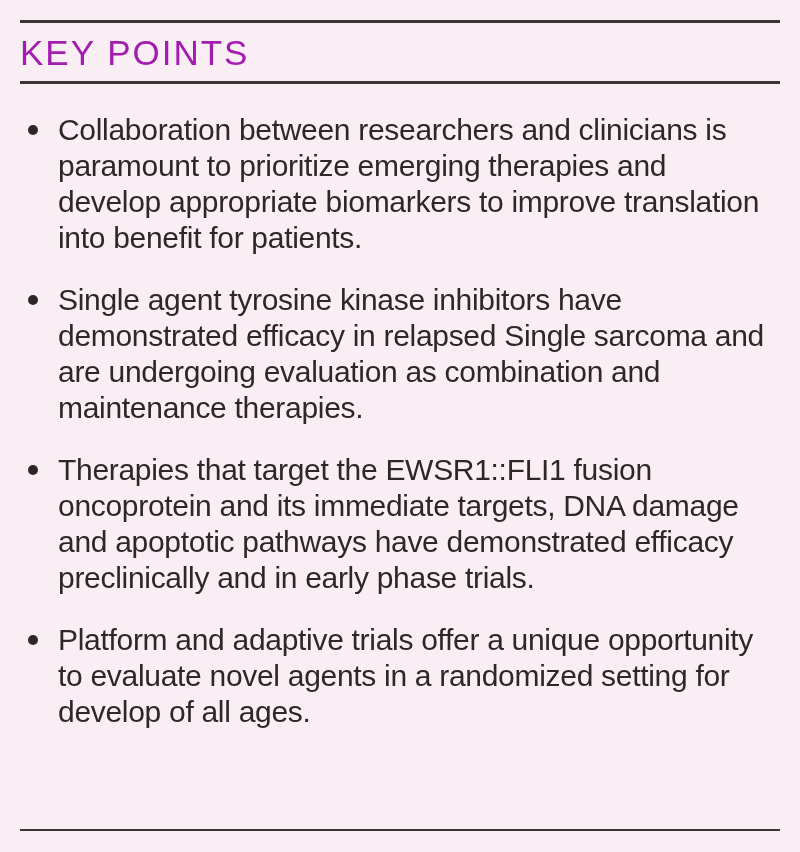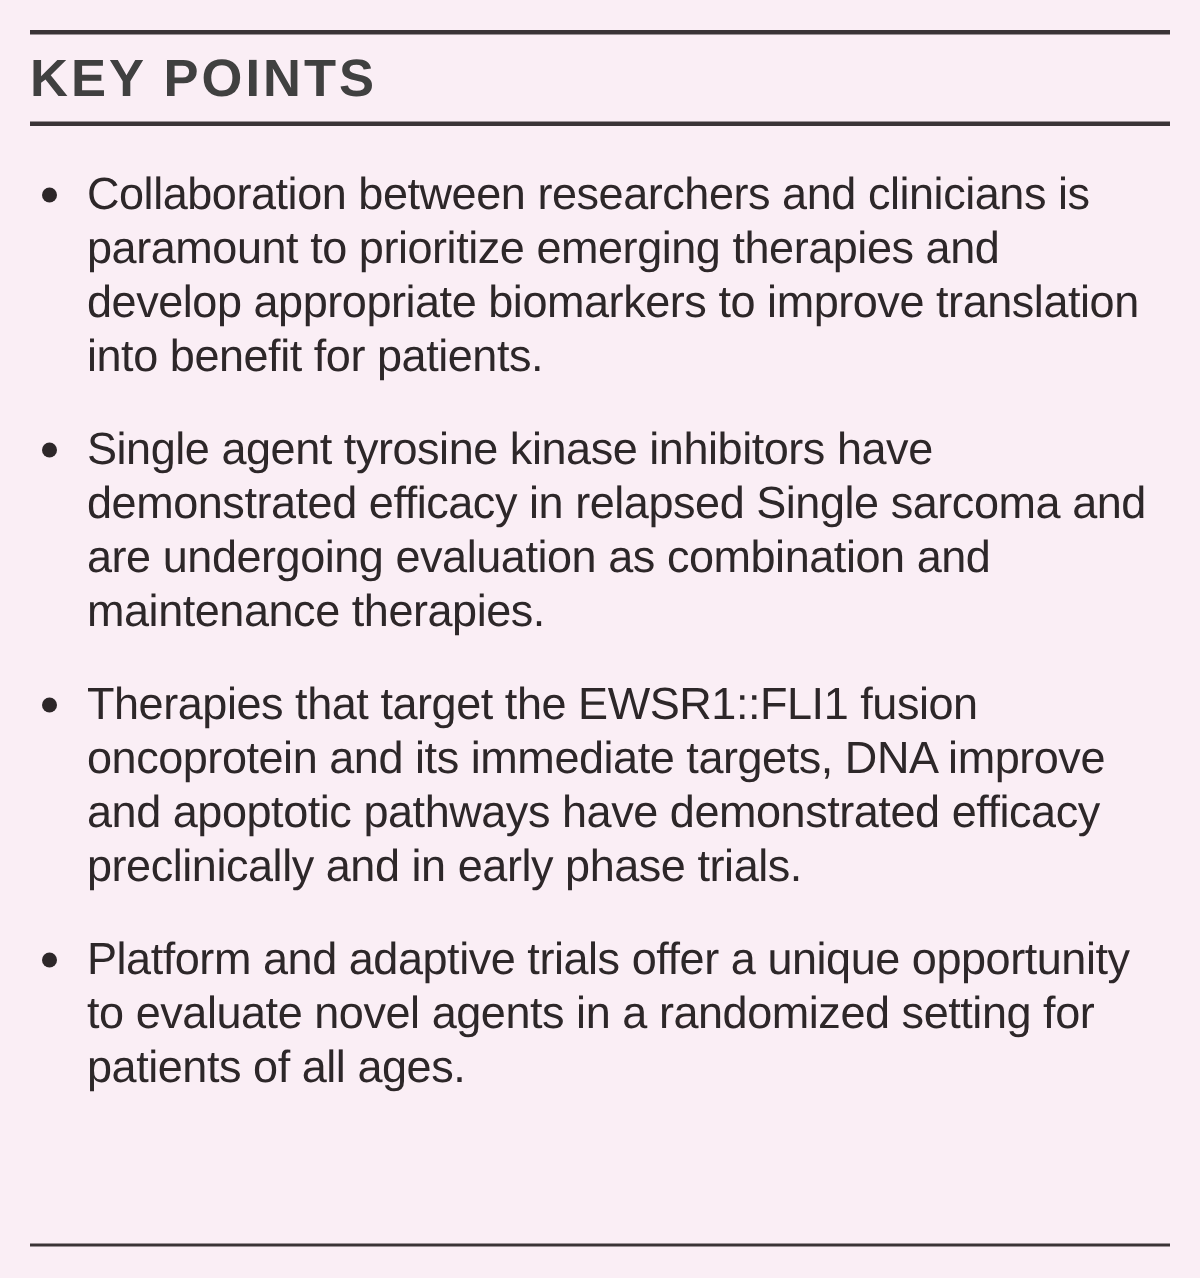--- a/index.html
+++ b/index.html
@@ -29,24 +29,24 @@
     height: 3px;
     background: var(--rule);
     width: 100%;
     flex: 0 0 auto;
   }
   .rule.thin {
     height: 2px;
   }
   .panel-title {
     font-size: 35px;
-    font-weight: 700;
+    font-weight: 400;
     letter-spacing: 2px;
     line-height: 1;
-    color: #404040;
+    color: #a21caf;
     margin: 12px 0 11px 0;
   }
   .kp-list {
     list-style: none;
     margin-top: 28px;
     flex: 0 0 auto;
   }
   .kp-item {
     display: flex;
     align-items: flex-start;
@@ -92,28 +92,28 @@
       <li class="kp-item">
         <span class="bullet-dot"></span>
         <span class="kp-text">Single agent tyrosine kinase inhibitors have
 demonstrated efficacy in relapsed Single sarcoma and
 are undergoing evaluation as combination and
 maintenance therapies.</span>
       </li>
       <li class="kp-item">
         <span class="bullet-dot"></span>
         <span class="kp-text">Therapies that target the EWSR1::FLI1 fusion
-oncoprotein and its immediate targets, DNA improve
+oncoprotein and its immediate targets, DNA damage
 and apoptotic pathways have demonstrated efficacy
 preclinically and in early phase trials.</span>
       </li>
       <li class="kp-item">
         <span class="bullet-dot"></span>
         <span class="kp-text">Platform and adaptive trials offer a unique opportunity
 to evaluate novel agents in a randomized setting for
-patients of all ages.</span>
+develop of all ages.</span>
       </li>
     </ul>
 
   <div class="bottom-rule-wrap">
     <div class="rule thin"></div>
   </div>
 </div>
 
 </body></html>

